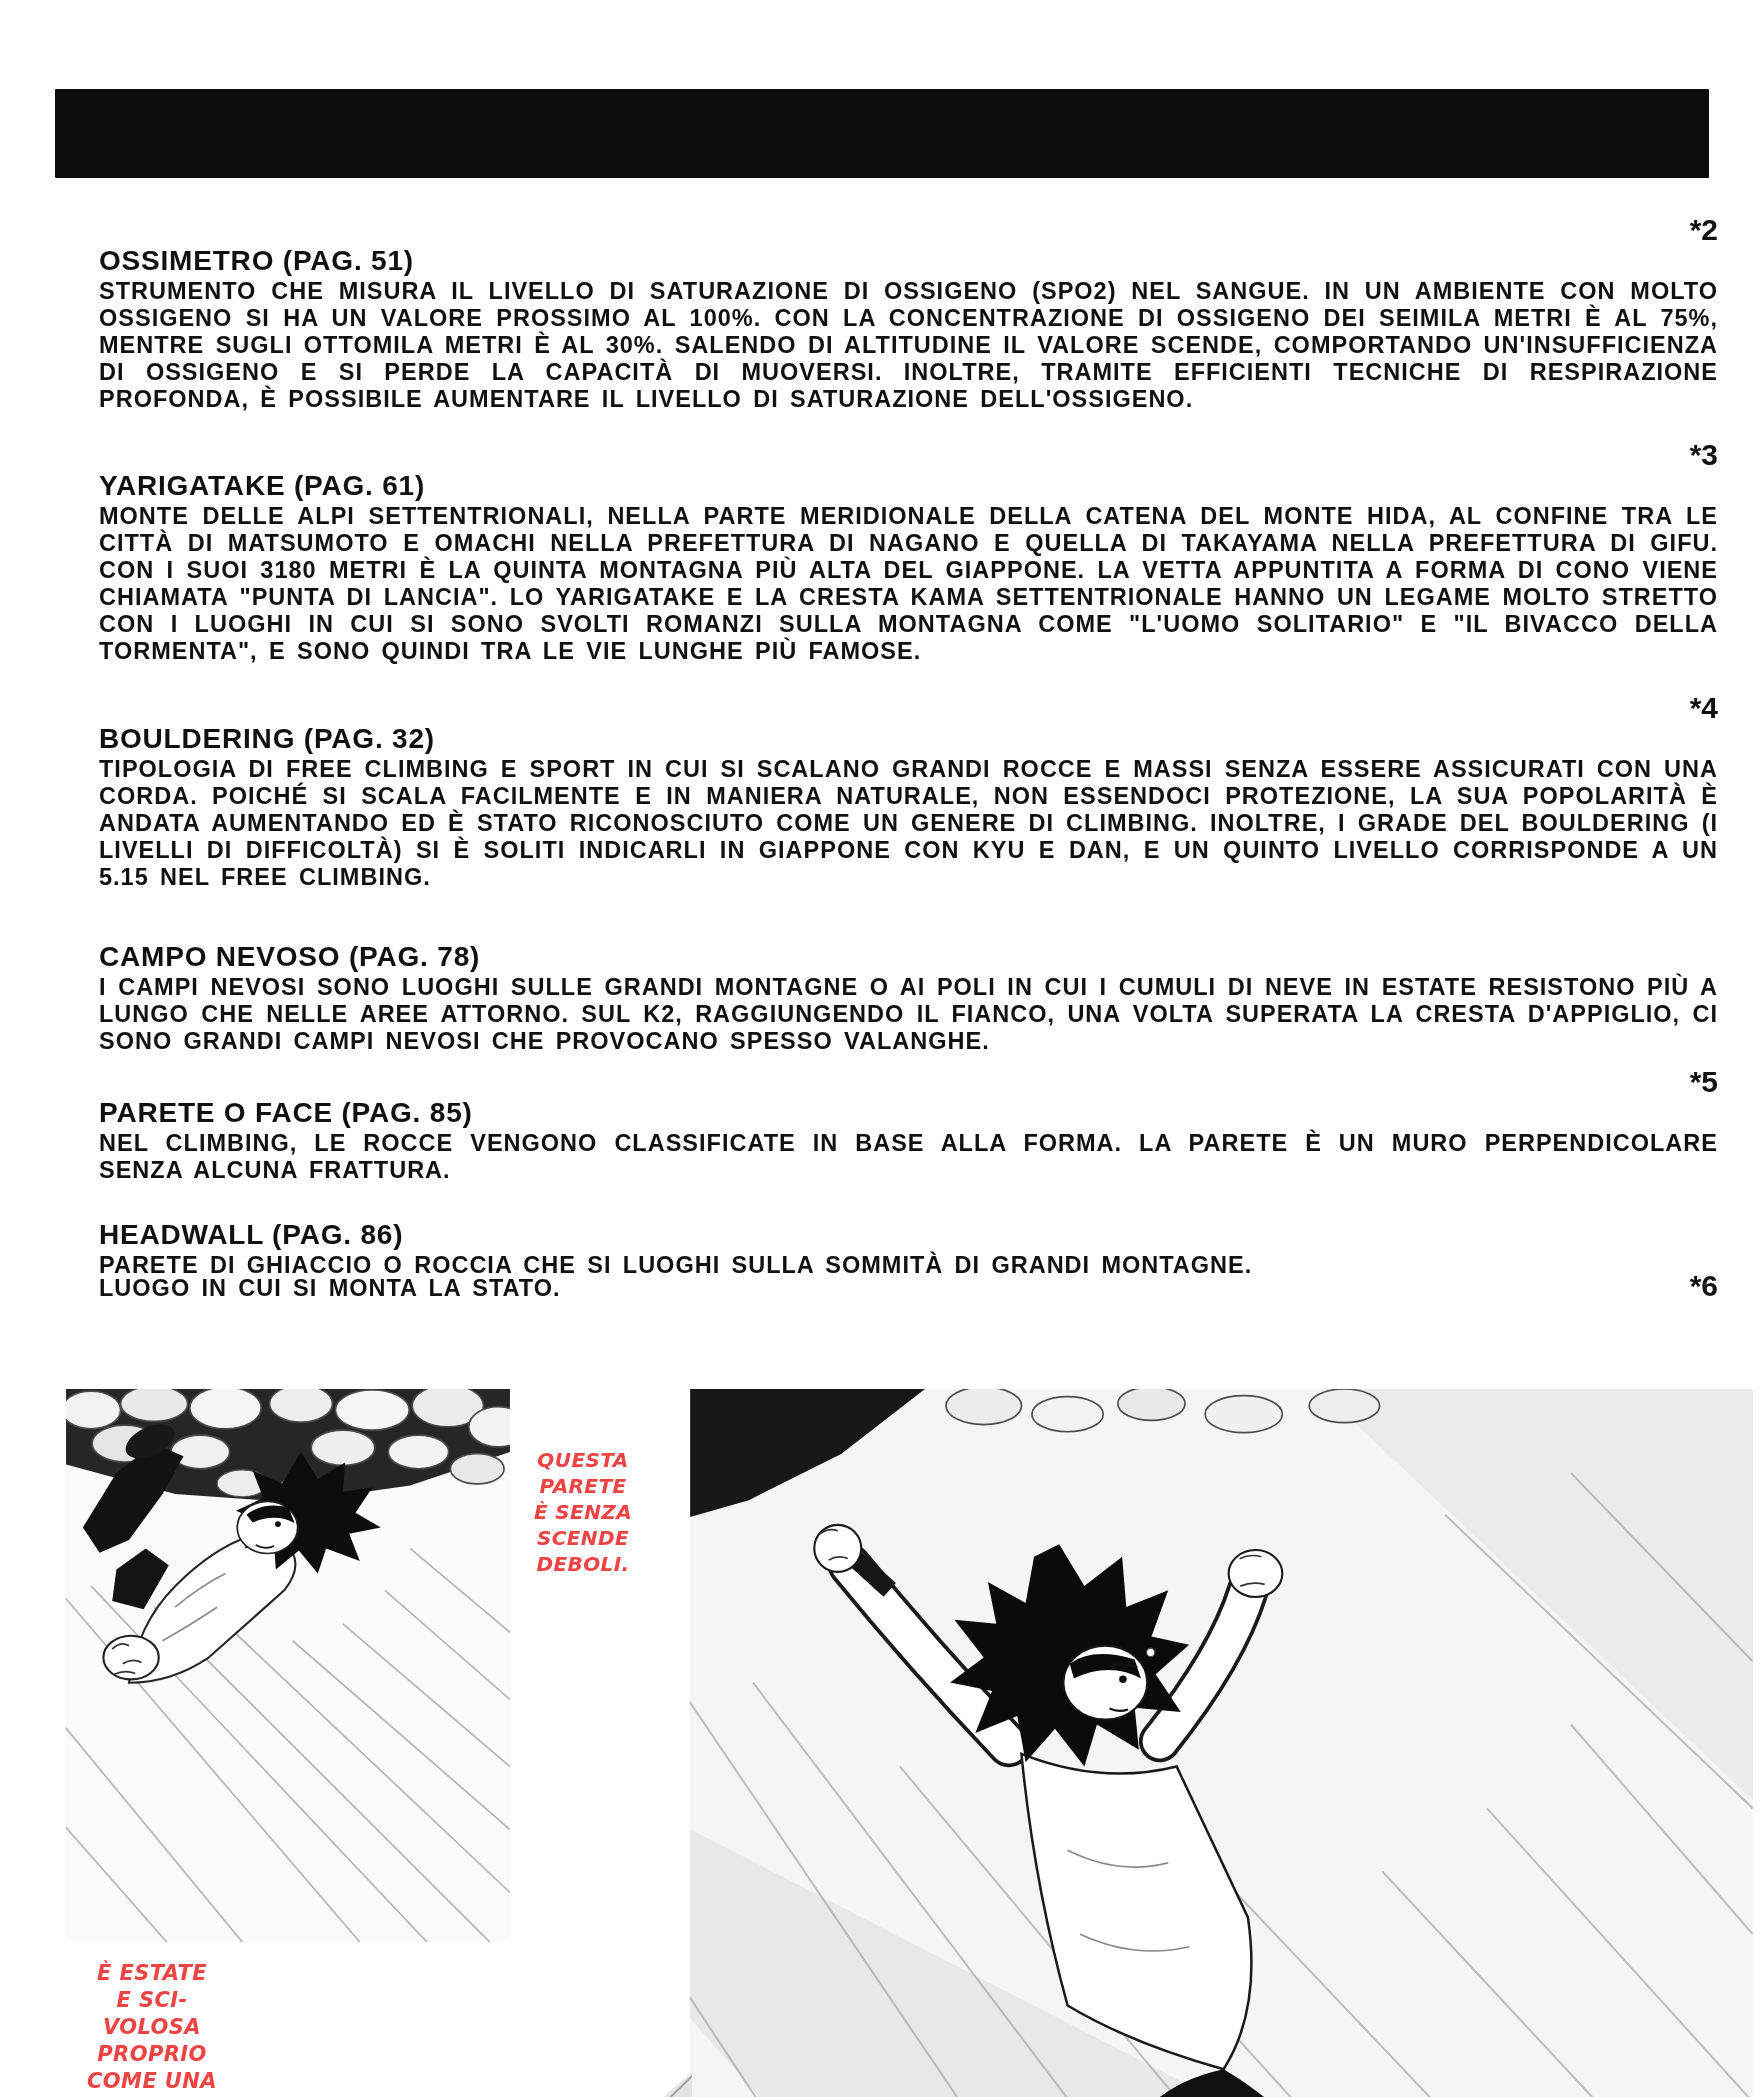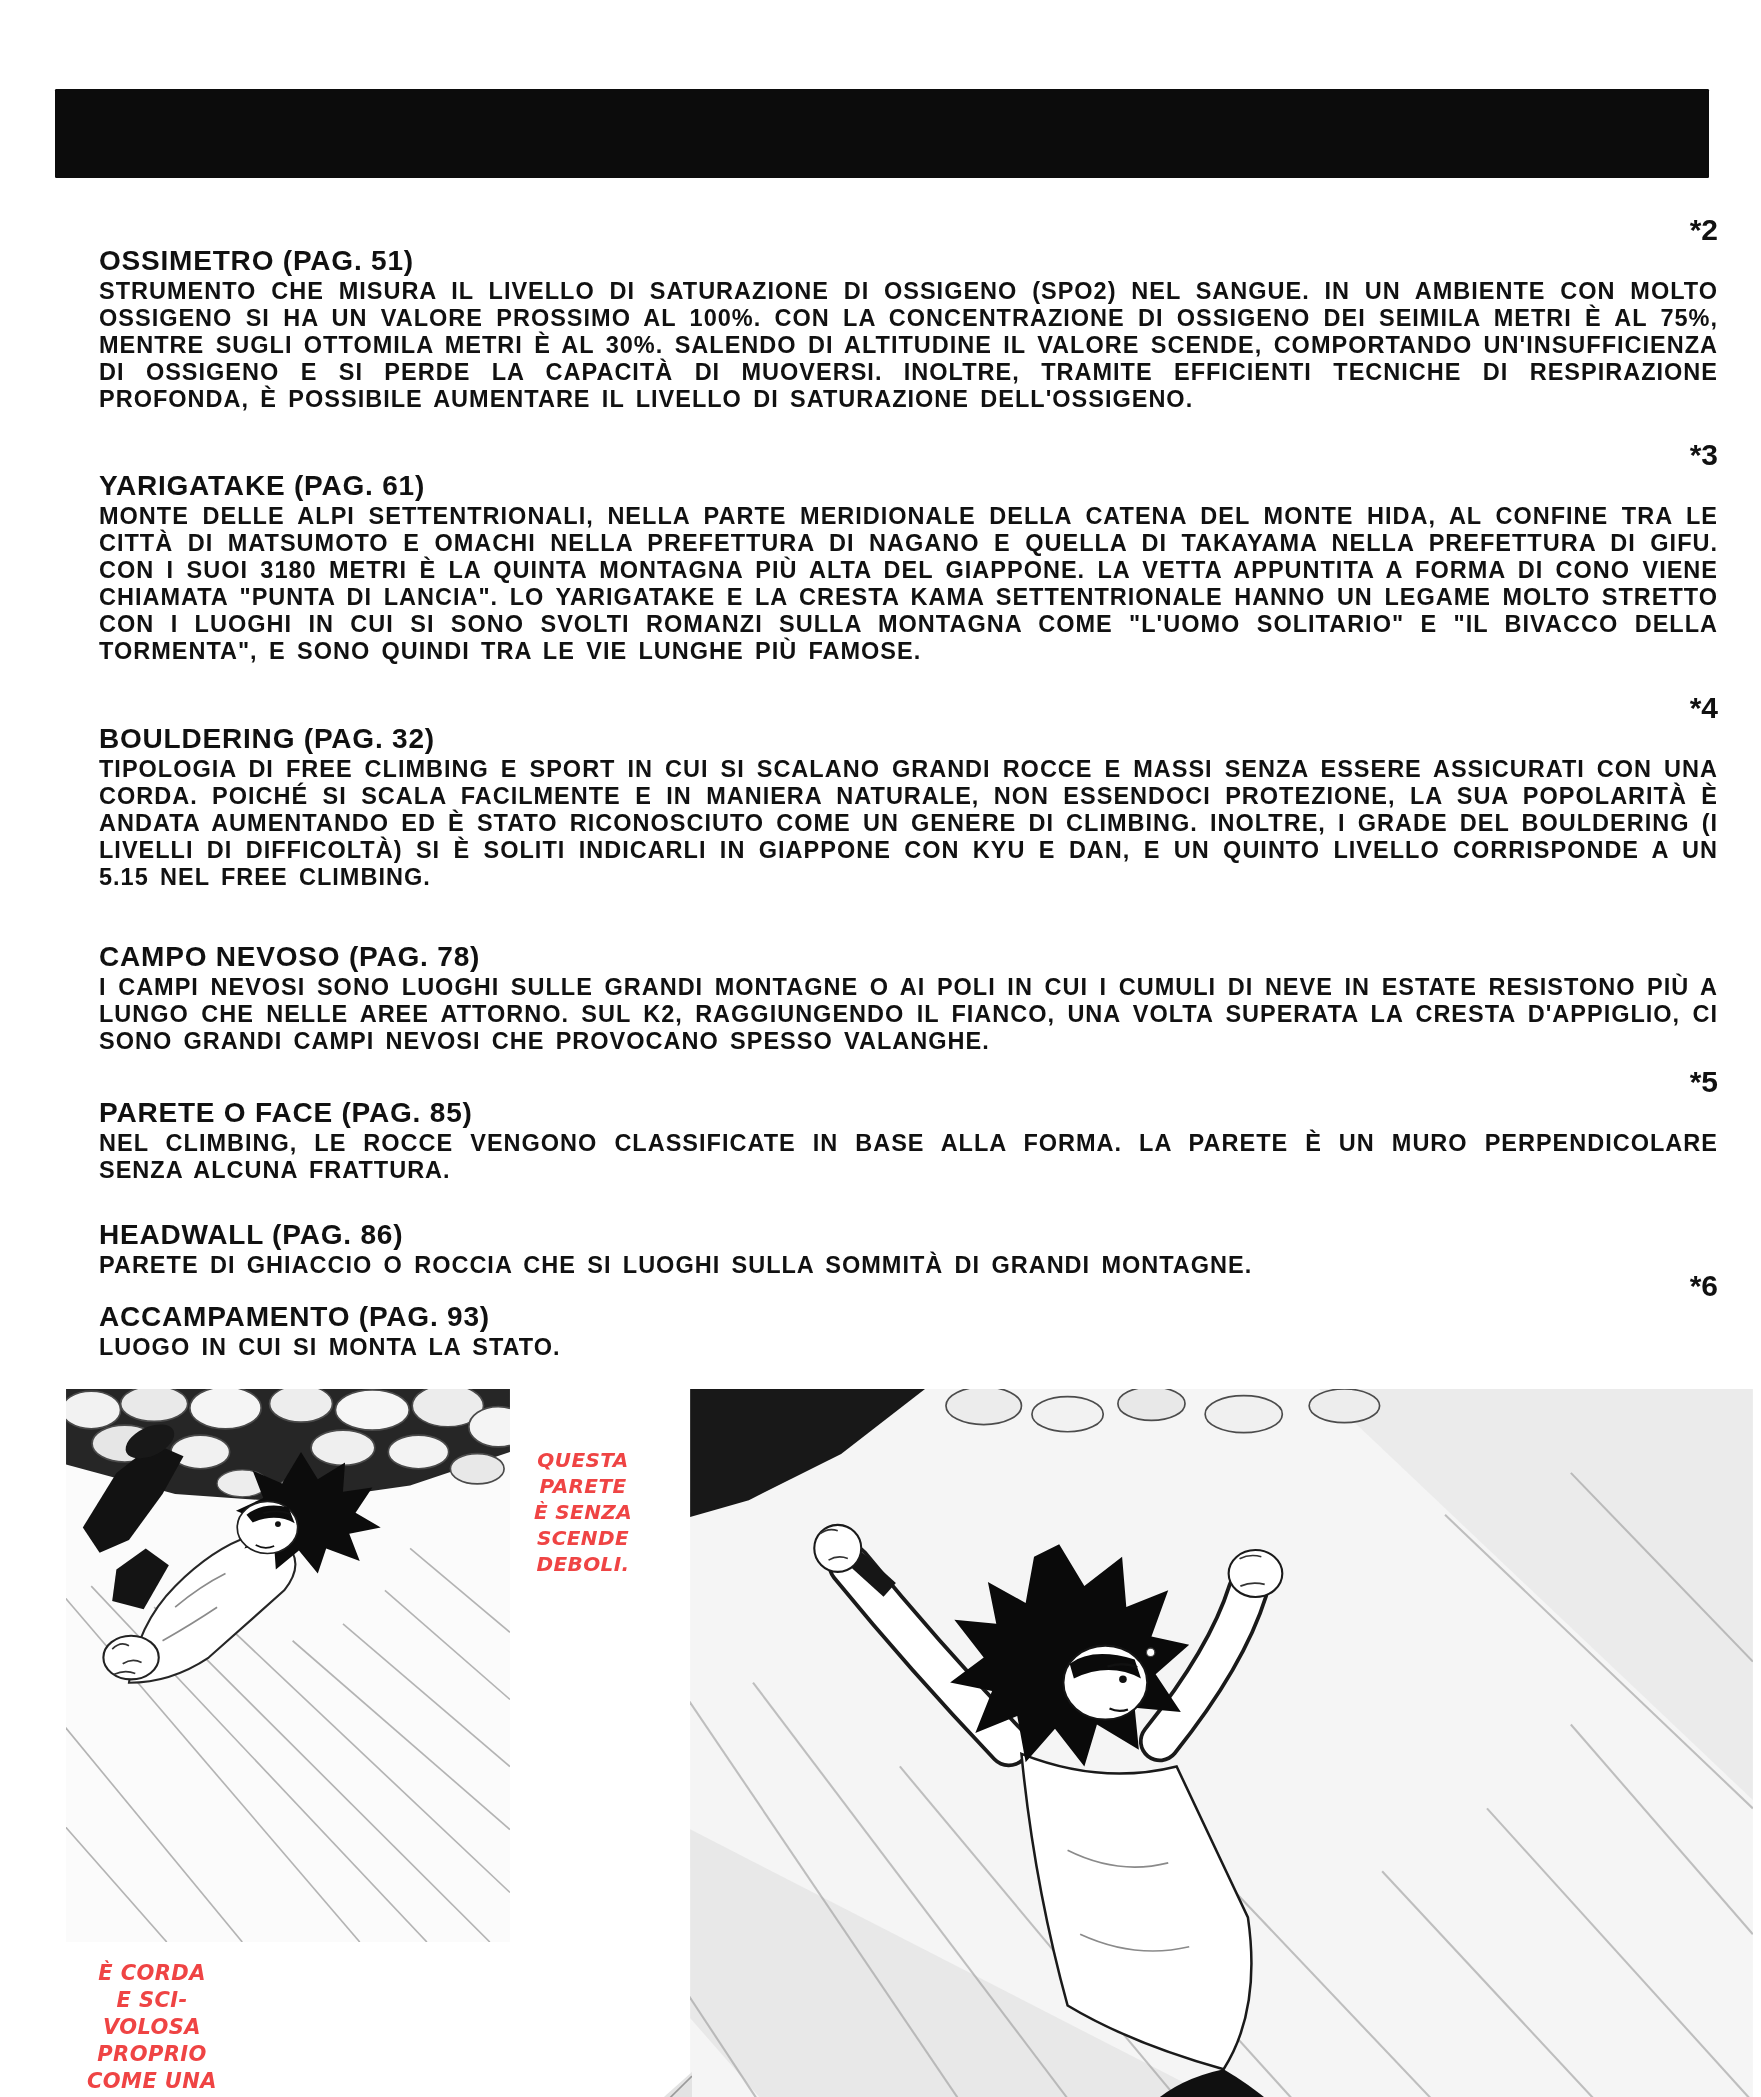--- a/index.html
+++ b/index.html
@@ -85,21 +85,20 @@
     <div class="entry-body">NEL CLIMBING, LE ROCCE VENGONO CLASSIFICATE IN BASE ALLA FORMA. LA PARETE È UN MURO PERPENDICOLARE SENZA ALCUNA FRATTURA.</div>
   </div>
 
   <div class="entry e6">
     <div class="entry-term">HEADWALL (PAG. 86)</div>
     <div class="entry-note"></div>
     <div class="entry-body">PARETE DI GHIACCIO O ROCCIA CHE SI LUOGHI SULLA SOMMITÀ DI GRANDI MONTAGNE.</div>
   </div>
 
   <div class="entry e7">
-    <div class="entry-term">ACCAMPAMENTO (PAG. 93)</div>
     <div class="entry-note">*6</div>
     <div class="entry-body">LUOGO IN CUI SI MONTA LA STATO.</div>
   </div>
 </div>
 
 <div class="panel panel-a">
 <svg viewBox="0 0 1058 1318" xmlns="http://www.w3.org/2000/svg">
   <rect width="1058" height="1318" fill="#fbfbfb"></rect>
 
   <g>
@@ -236,21 +235,21 @@
     <path d="M1500,1865 Q1900,2005 2245,2185" stroke="#101010" stroke-width="118" fill="none" stroke-linecap="round"></path>
     <path d="M1385,2035 Q1650,2300 1905,2565" stroke="#101010" stroke-width="112" fill="none" stroke-linecap="round"></path>
     <ellipse cx="2340" cy="2215" rx="96" ry="60" fill="#f0f0f0" stroke="#222" stroke-width="5" transform="rotate(20 2340 2215)"></ellipse>
     <ellipse cx="1990" cy="2615" rx="90" ry="58" fill="#ededed" stroke="#222" stroke-width="5" transform="rotate(35 1990 2615)"></ellipse>
     <path d="M2268,2258 Q2340,2288 2415,2260" stroke="#333" stroke-width="6" fill="none"></path>
   </g>
 </svg>
 </div>
 
 <div class="speech speech-2">
-  <div>È CORDA</div>
+  <div>È ESTATE</div>
   <div>E SCI-</div>
   <div>VOLOSA</div>
   <div>PROPRIO</div>
   <div>COME UNA</div>
   <div>PEDINA</div>
 
 </div>
 
 <div class="abs slope-wedge">
 <svg viewBox="0 0 310 276" xmlns="http://www.w3.org/2000/svg">

